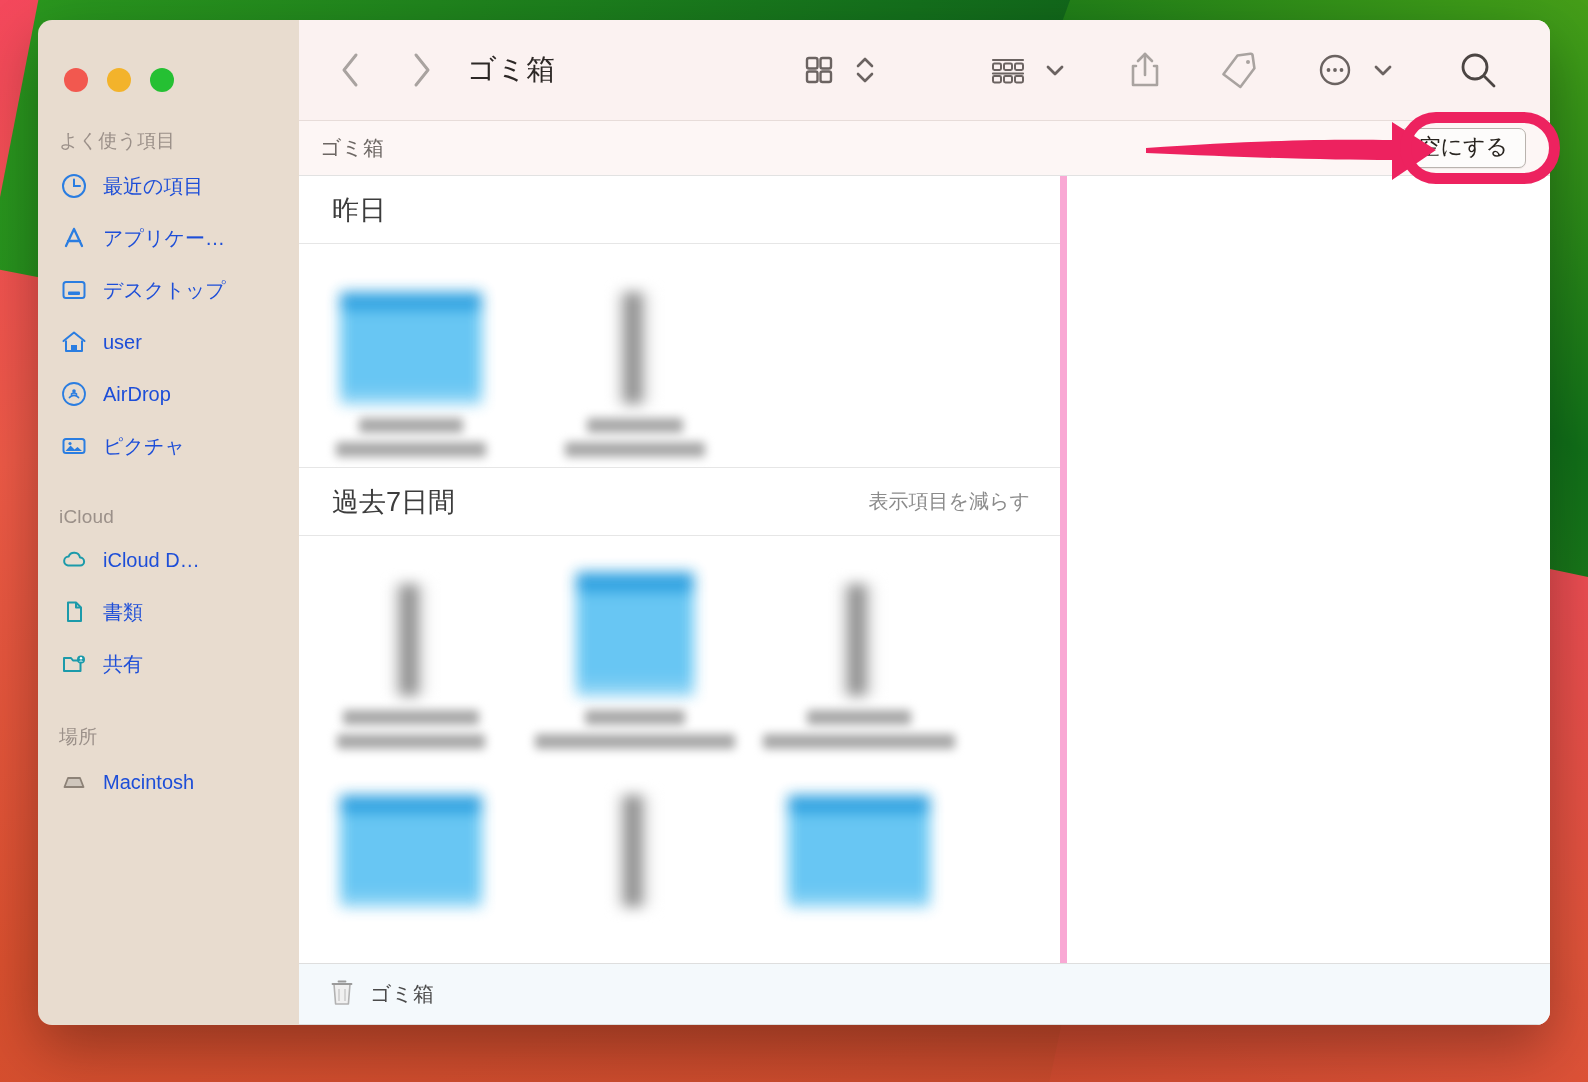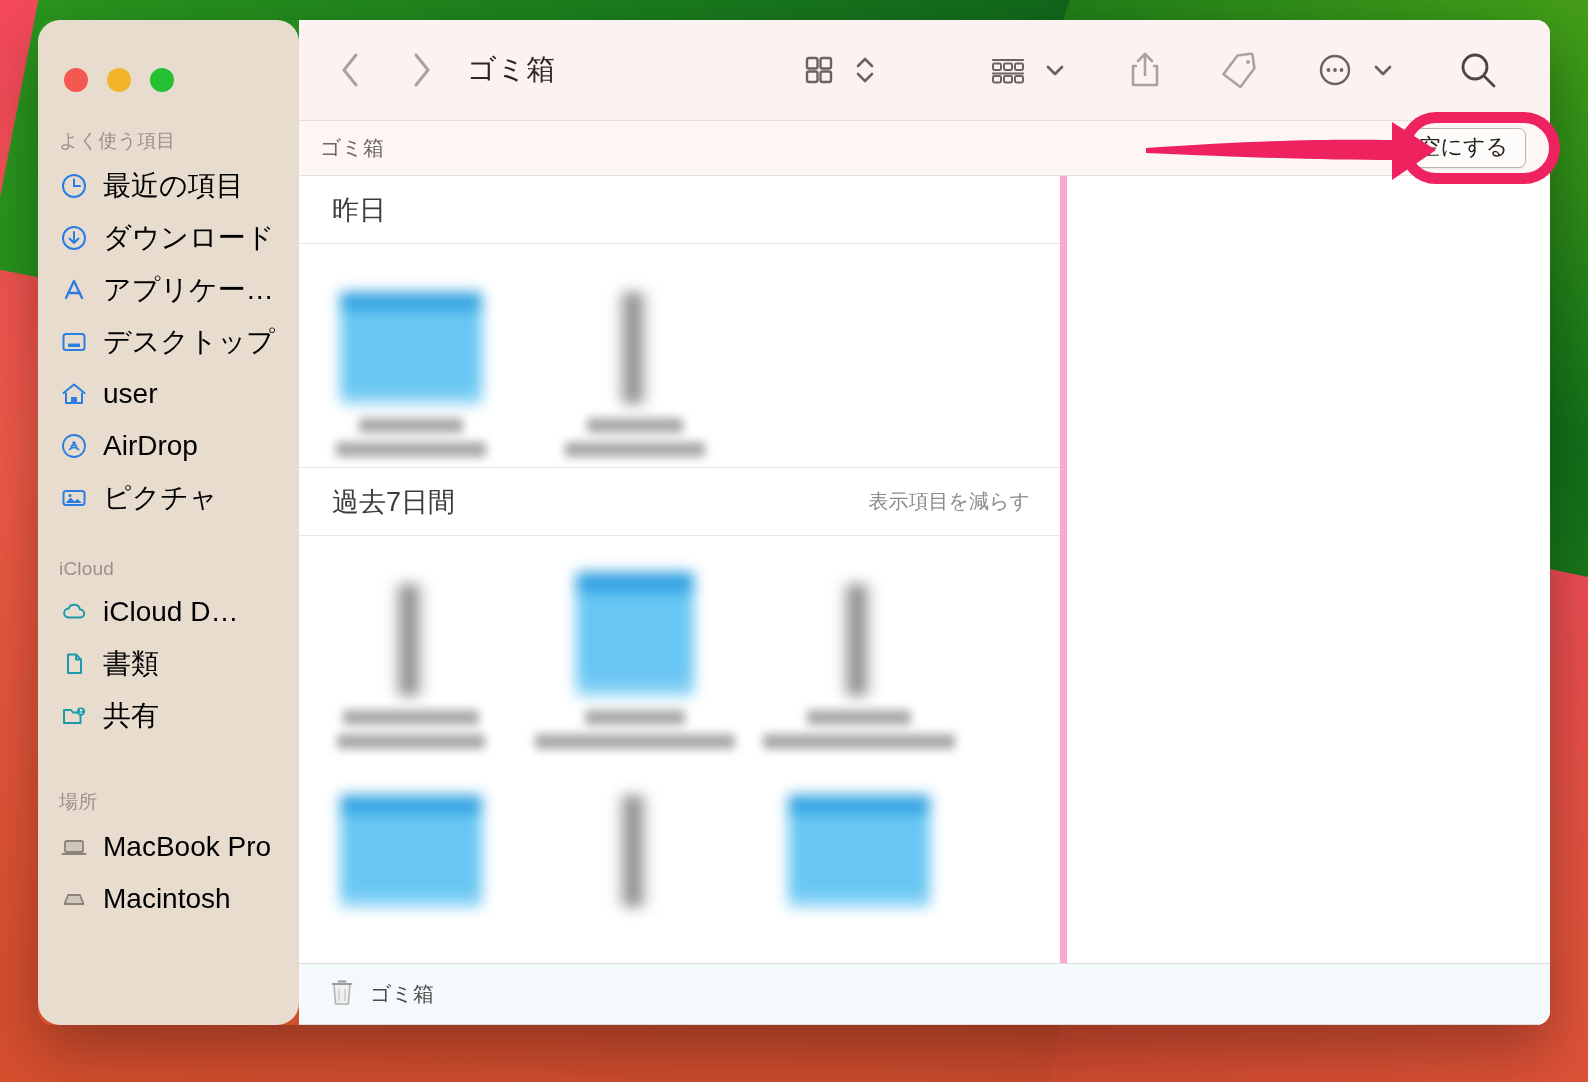--- a/index.html
+++ b/index.html
@@ -48,49 +48,48 @@
   }
 
   
   #sidebar {
     width: 261px;
     flex: 0 0 261px;
     background: #e8dccf;
     padding-top: 30px;
     position: relative;
     overflow: hidden;
-    border-radius: 22px;
   }
   .traffic-lights { display: flex; gap: 19px; padding: 18px 0 0 26px; }
   .tl { width: 24px; height: 24px; border-radius: 50%; }
   .tl.red { background: #f2584f; }
   .tl.yellow { background: #f3b32b; }
   .tl.green { background: #25c033; }
 
   .sb-group-title {
     color: #9b9089;
     font-size: 19px;
     padding: 0 0 6px 21px;
     letter-spacing: .2px;
   }
   .sb-group { margin-top: 8px; }
   #grp-favorites { margin-top: 36px; }
   #grp-icloud { margin-top: 34px; }
-  #grp-locations { margin-top: 47px; }
+  #grp-locations { margin-top: 34px; }
 
   .sb-item {
     display: flex; align-items: center;
     height: 52px;
     padding-left: 22px;
     gap: 15px;
     cursor: default;
   }
   .sb-item .sb-label {
-    font-size: 28px;
-    color: #000000;
+    font-size: 20px;
+    color: #1d4ed8;
     white-space: nowrap;
   }
   .sb-icon { width: 28px; height: 28px; flex: 0 0 28px; display: block; }
 
   
   #main { flex: 1; display: flex; flex-direction: column; background: #ffffff; min-width: 0; }
 
   #toolbar {
     height: 100px;
     background: #fbf2f1;
@@ -238,29 +237,20 @@
       <div class="sb-item">
         <span class="sb-icon">
           <svg viewBox="0 0 28 28" width="28" height="28">
               <circle cx="14" cy="14" r="11" fill="none" stroke="#2a7de1" stroke-width="2"></circle>
               <path d="M14 7.5V14h6" fill="none" stroke="#2a7de1" stroke-width="2" stroke-linecap="round"></path>
             </svg>
         </span>
         <span class="sb-label">最近の項目</span>
       </div>
 
-      <div class="sb-item">
-        <span class="sb-icon">
-          <svg viewBox="0 0 28 28" width="28" height="28">
-              <circle cx="14" cy="14" r="11" fill="none" stroke="#2a7de1" stroke-width="2"></circle>
-              <path d="M14 8v11M9.5 14.5 14 19l4.5-4.5" fill="none" stroke="#2a7de1" stroke-width="2" stroke-linecap="round" stroke-linejoin="round"></path>
-            </svg>
-        </span>
-        <span class="sb-label">ダウンロード</span>
-      </div>
 
       <div class="sb-item">
         <span class="sb-icon">
           <svg viewBox="0 0 28 28" width="28" height="28">
               <path d="M14 5 6 22M14 5l8 17M8 17h12" fill="none" stroke="#2a7de1" stroke-width="2.3" stroke-linecap="round"></path>
             </svg>
         </span>
         <span class="sb-label">アプリケー…</span>
       </div>
 
@@ -341,29 +331,20 @@
               <path d="M18.9 11.6a2.6 2.6 0 0 1 4.2 0z" fill="#fff"></path>
             </svg>
         </span>
         <span class="sb-label">共有</span>
       </div>
     </div>
 
     <div class="sb-group" id="grp-locations">
       <div class="sb-group-title">場所</div>
 
-      <div class="sb-item">
-        <span class="sb-icon">
-          <svg viewBox="0 0 28 28" width="28" height="28">
-              <rect x="5" y="8" width="18" height="11" rx="1.6" fill="#cfc6bc" stroke="#8d8277" stroke-width="1.8"></rect>
-              <path d="M2.5 21h23" stroke="#8d8277" stroke-width="2" stroke-linecap="round"></path>
-            </svg>
-        </span>
-        <span class="sb-label">MacBook Pro</span>
-      </div>
 
       <div class="sb-item">
         <span class="sb-icon">
           <svg viewBox="0 0 28 28" width="28" height="28">
               <path d="M4.5 19 8 10h12l3.5 9z" fill="#cfc6bc" stroke="#8d8277" stroke-width="1.8" stroke-linejoin="round"></path>
             </svg>
         </span>
         <span class="sb-label">Macintosh</span>
       </div>
     </div>

